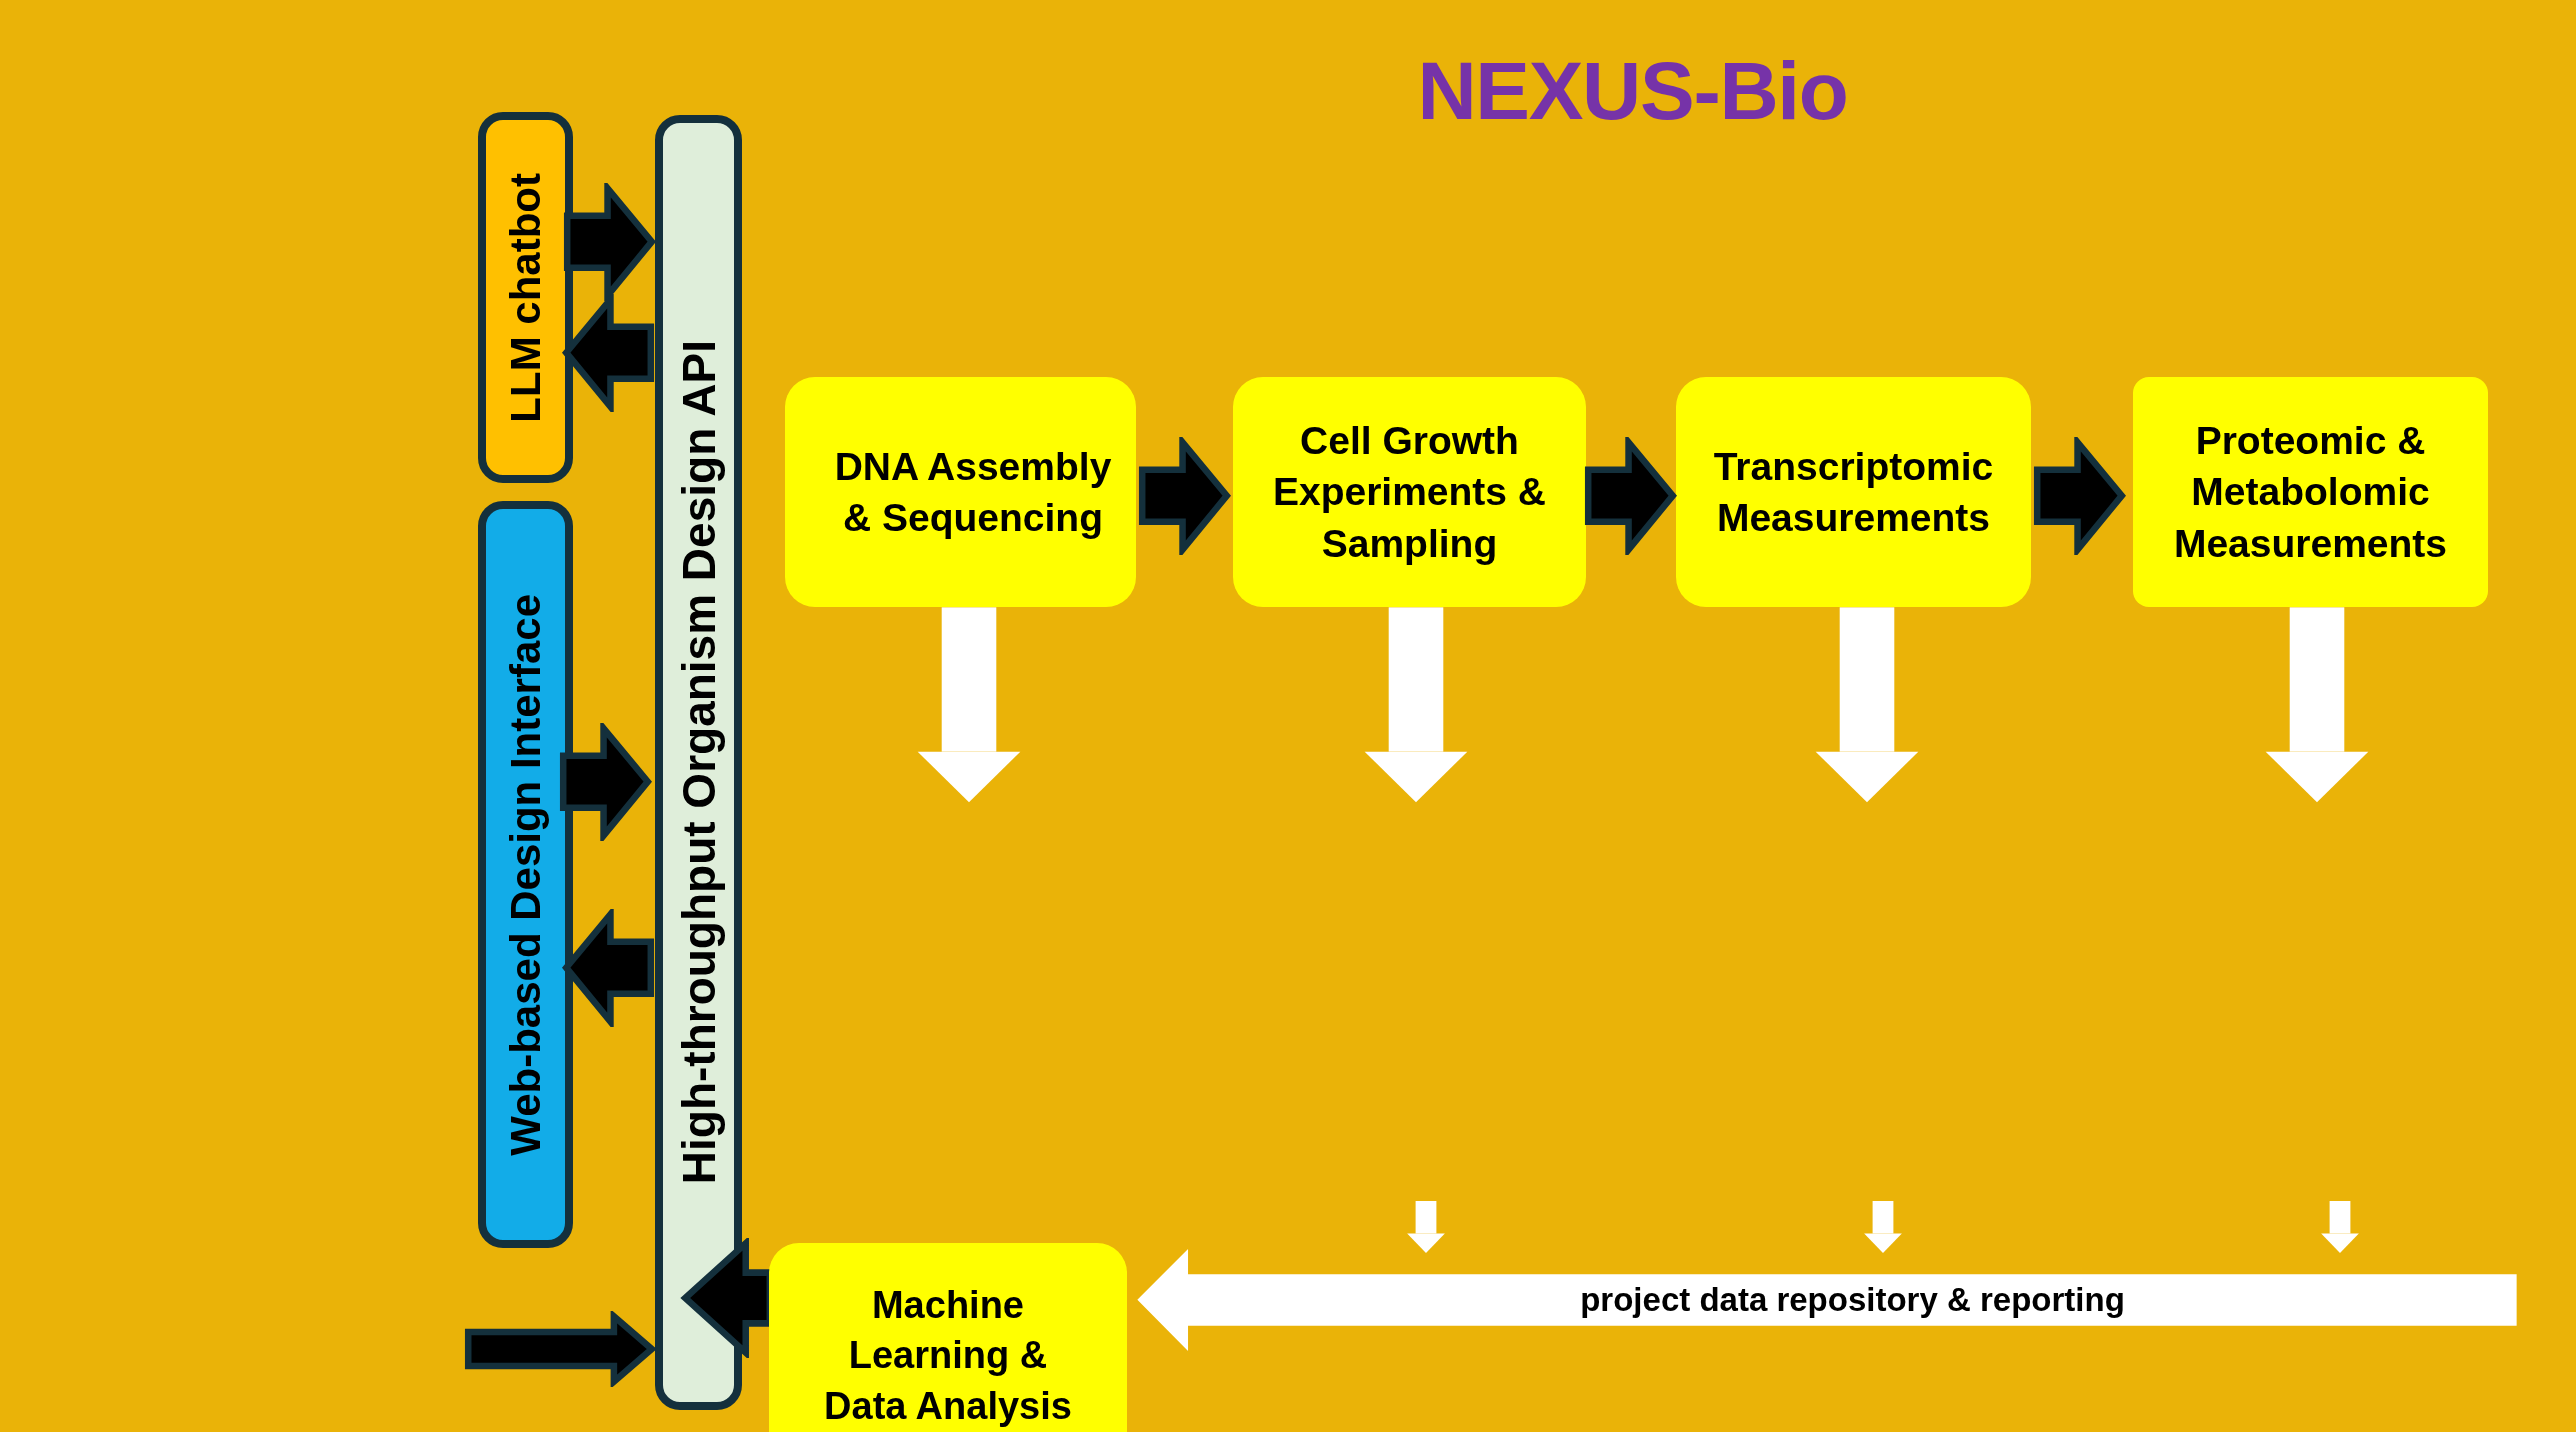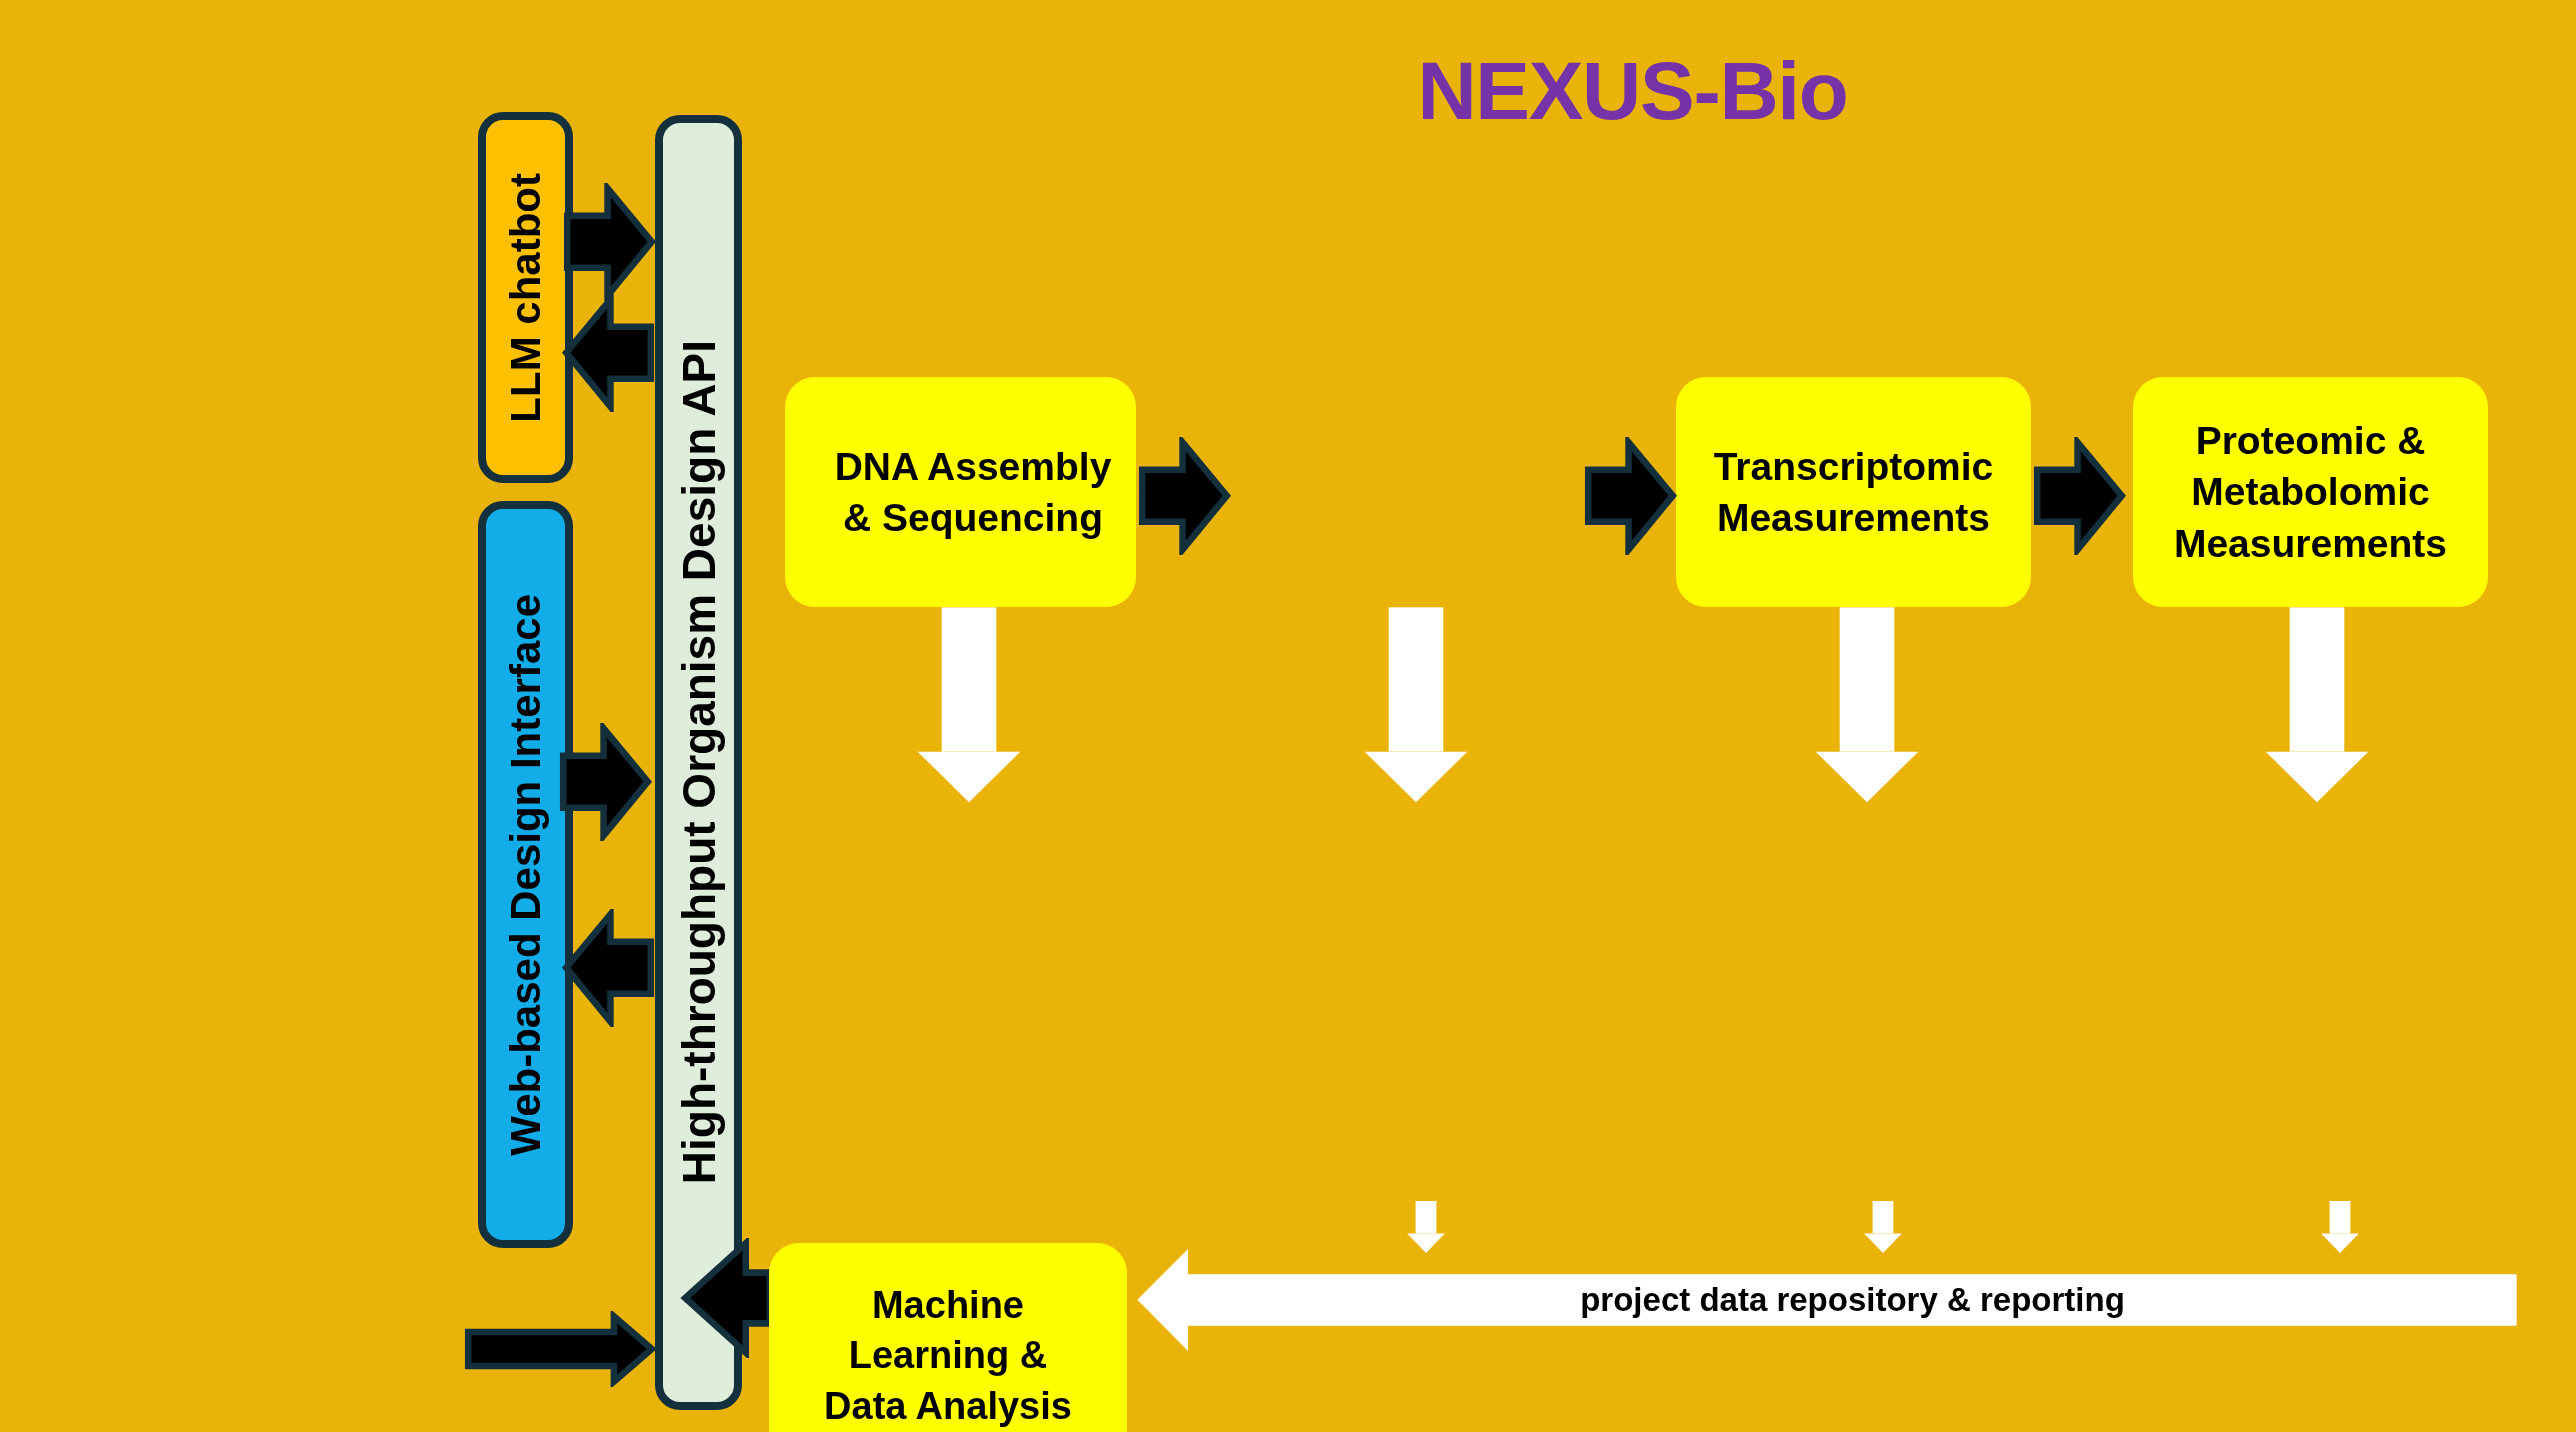--- a/index.html
+++ b/index.html
@@ -37,21 +37,21 @@
   .step {
     background:#FFFF00; border-radius:30px;
     display:flex; align-items:center; justify-content:center;
     text-align:center; font-weight:800; font-size:39px; line-height:1.32;
     color:#000; white-space:pre-line; box-sizing:border-box;
     top:377px; height:230px;
   }
   #step1 { left:785px; width:351px;padding-left:25px; }
   #step2 { left:1233px; width:353px; }
   #step3 { left:1676px; width:355px; }
-  #step4 { left:2133px; width:355px; }
+  #step4 { left:2133px; width:355px;border-radius:16px; }
 
   
   #banner {
     left:783px; top:636px; width:1717px; height:86px;
     background:#CBE8F8; z-index:2;
     display:flex; align-items:center; justify-content:center;
     font-size:48px; font-weight:800; color:#000; white-space:nowrap;
   }
 
   
@@ -107,20 +107,23 @@
   <svg class="arrow" style="left:463px; top:1311px;" width="194" height="76" viewBox="0 0 297 116">
     <polygon points="8,32 231,32 231,8 289,58 231,108 231,84 8,84" fill="#000" stroke="#14303C" stroke-width="10"></polygon>
   </svg>
 
   <svg class="arrow z3" style="left:680px; top:1238px;" width="95" height="120" viewBox="0 0 146 184">
     <polygon points="138,53 101,53 101,8 8,92 101,176 101,131 138,131" fill="#000" stroke="#14303C" stroke-width="10"></polygon>
   </svg>
 
   <div id="step1" class="abs step">DNA Assembly
 &amp; Sequencing</div>
+  <div id="step2" class="abs step">Cell Growth
+Experiments &amp;
+Sampling</div>
   <div id="step3" class="abs step">Transcriptomic
 Measurements</div>
   <div id="step4" class="abs step">Proteomic &amp;
 Metabolomic
 Measurements</div>
 
   <svg class="arrow" style="left:1137px; top:437px;" width="95" height="118" viewBox="0 0 146 181">
     <polygon points="8,50 70,50 70,8 138,90 70,173 70,130 8,130" fill="#000" stroke="#14303C" stroke-width="10"></polygon>
   </svg>
   <svg class="arrow" style="left:1583px; top:437px;" width="95" height="118" viewBox="0 0 146 181">

